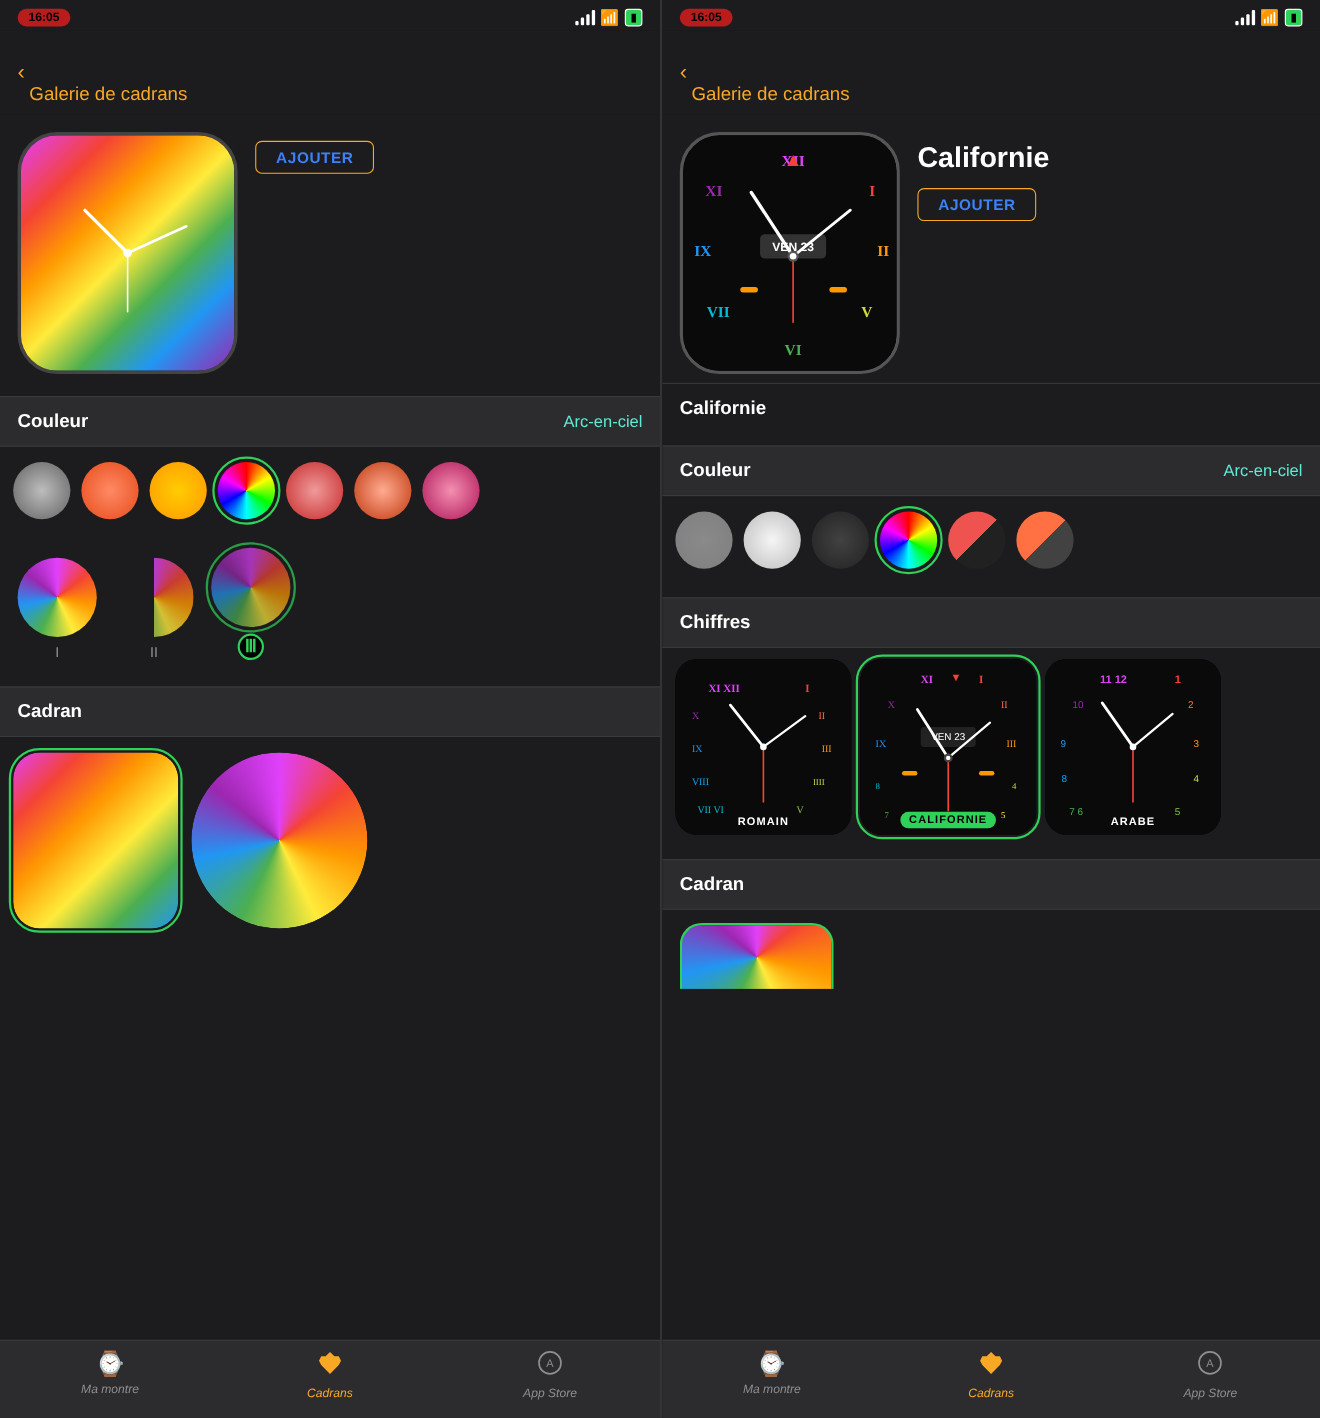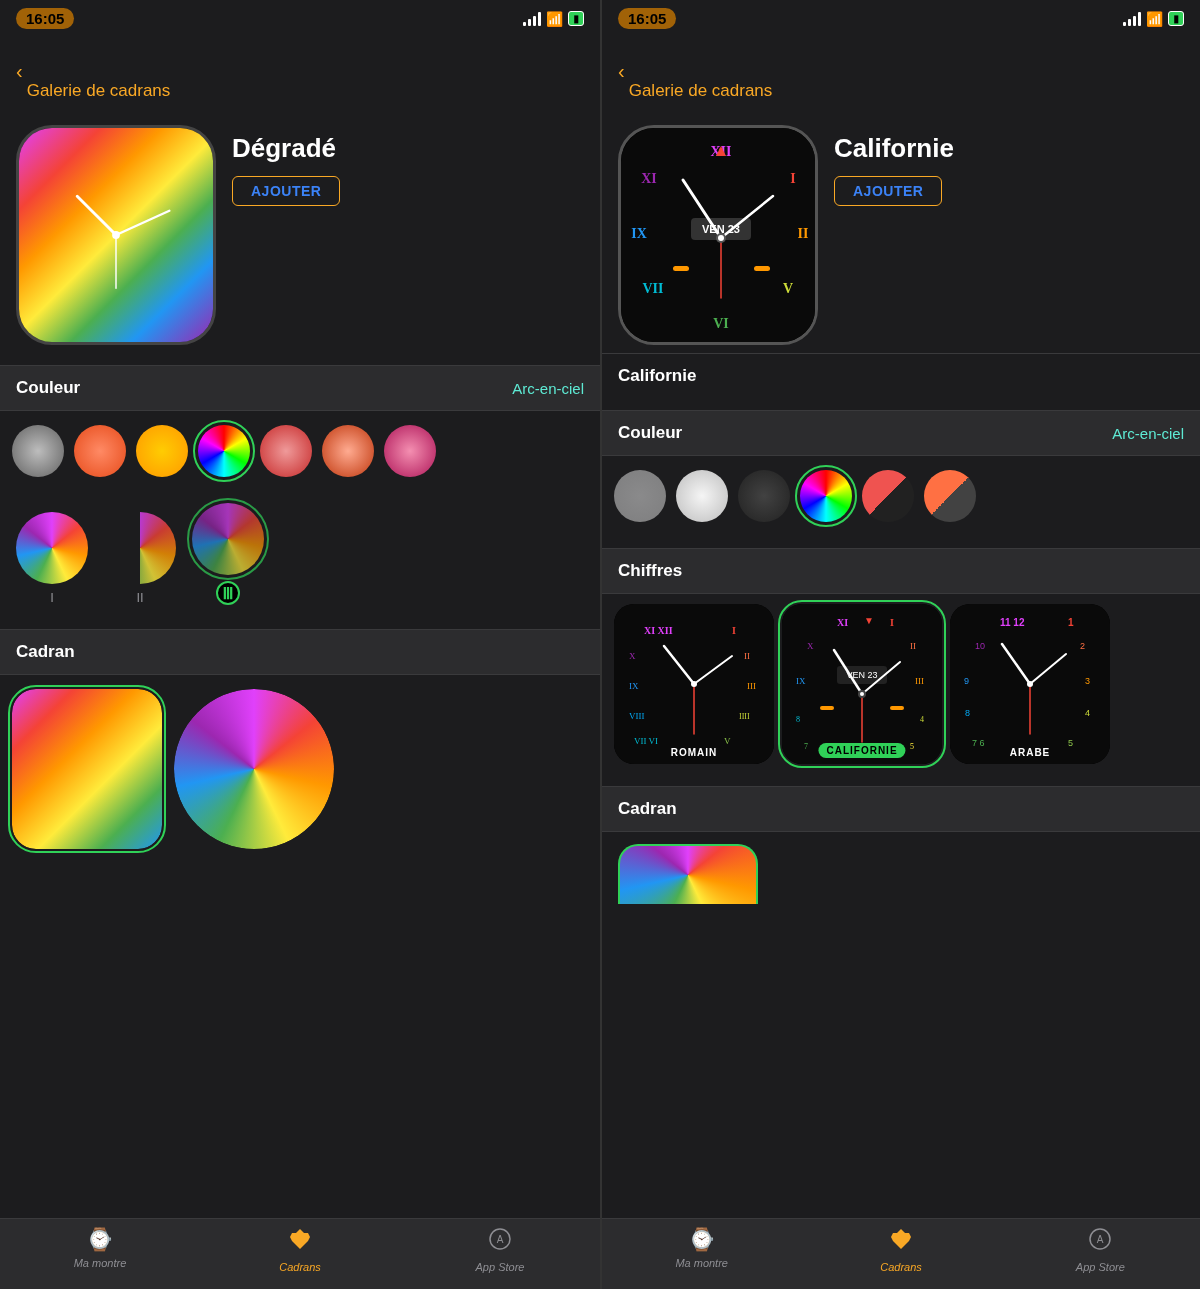--- a/index.html
+++ b/index.html
@@ -25,23 +25,23 @@
     }
     
     .status-bar {
       display: flex;
       justify-content: space-between;
       align-items: center;
       padding: 8px 16px 4px;
       background: #1c1c1e;
     }
     .status-time {
-      background: #a16207;
+      background: #b91c1c;
       color: #000;
-      font-size: 15px;
+      font-size: 11px;
       font-weight: 700;
       border-radius: 12px;
       padding: 2px 10px;
     }
     .status-icons {
       display: flex;
       align-items: center;
       gap: 5px;
     }
     .signal-bars {
@@ -350,21 +350,20 @@
           <svg class="watch-svg" viewBox="0 0 200 220">
 
             <line x1="100" y1="110" x2="60" y2="70" stroke="white" stroke-width="3" stroke-linecap="round"></line>
             <line x1="100" y1="110" x2="155" y2="85" stroke="white" stroke-width="2.5" stroke-linecap="round"></line>
             <line x1="100" y1="110" x2="100" y2="165" stroke="white" stroke-width="1.5" stroke-linecap="round"></line>
             <circle cx="100" cy="110" r="4" fill="white"></circle>
           </svg>
         </div>
       </div>
       <div class="face-info">
-        <div class="face-name">Dégradé</div>
         <button class="add-button">AJOUTER</button>
       </div>
     </div>
 
     <div class="section-row">
       <span class="section-label">Couleur</span>
       <span class="section-value">Arc-en-ciel</span>
     </div>
 
     <div class="swatches-row">

